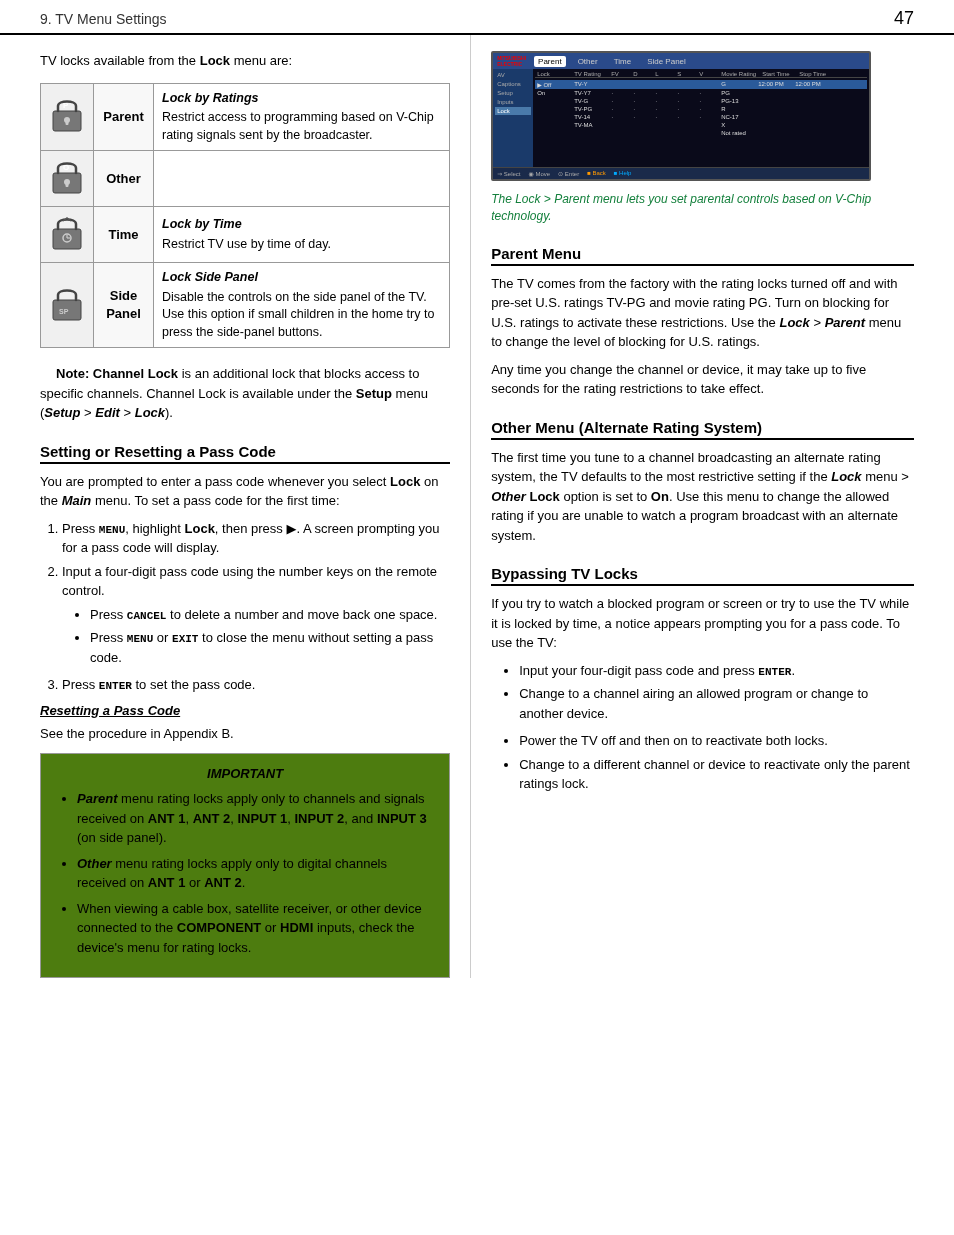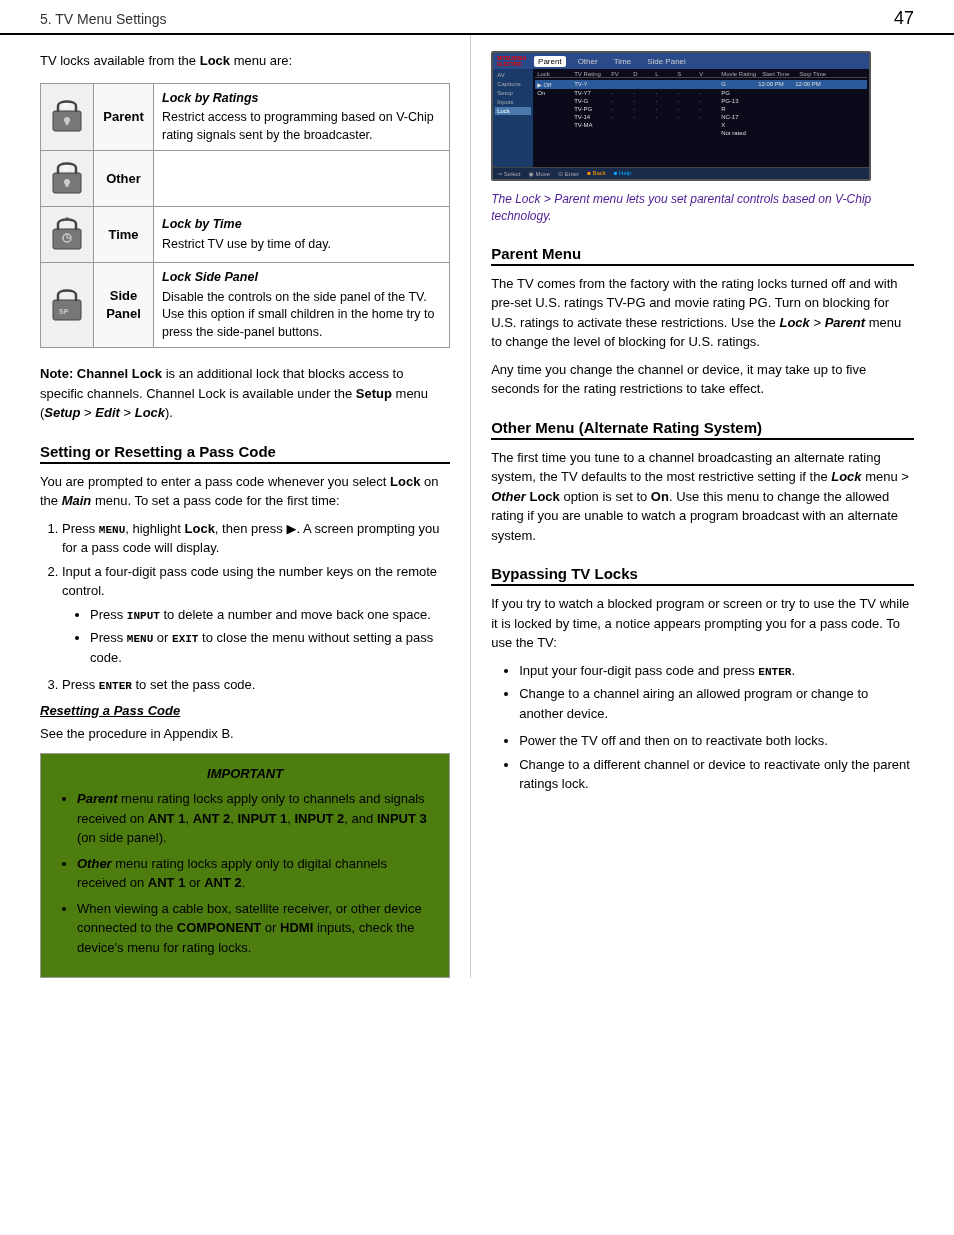--- a/index.html
+++ b/index.html
@@ -111,20 +111,21 @@
     }
 
     
     .note-section {
       margin-bottom: 16px;
       font-size: 13px;
       line-height: 1.5;
     }
     .note-label {
       font-weight: bold;
+      margin-left: 16px;
     }
 
     
     .section-heading {
       font-size: 15px;
       font-weight: bold;
       margin-bottom: 8px;
       margin-top: 20px;
       border-bottom: 2px solid #000;
       padding-bottom: 2px;
@@ -293,28 +294,28 @@
       font-size: 6px;
       color: #aaa;
       border-top: 1px solid #444;
     }
 
     .caption-text {
       font-size: 12px;
       font-style: italic;
       line-height: 1.4;
       margin-bottom: 14px;
-      color: #4c1d95;
+      color: #15803d;
     }
   </style>
 </head>
 <body>
 
 <div class="page-header">
-  <span class="header-title">5.  TV Menu Settings</span>
+  <span class="header-title">9.  TV Menu Settings</span>
   <span class="page-number">47</span>
 </div>
 
 <div class="content-wrapper">
 
   <div class="left-col">
 
 
     <p class="intro-text">
       TV locks available from the <strong>Lock</strong> menu are:
@@ -402,21 +403,21 @@
       You are prompted to enter a pass code whenever you select <strong>Lock</strong> on the <strong><em>Main</em></strong> menu.  To set a pass code for the first time:
     </p>
 
     <ol class="numbered-list">
       <li>
         Press <span class="key">MENU</span>, highlight <strong>Lock</strong>, then press ▶.  A screen prompting you for a pass code will display.
       </li>
       <li>
         Input a four-digit pass code using the number keys on the remote control.
         <ul class="bullet-list" style="margin-top:4px;">
-          <li>Press <span class="key">INPUT</span> to delete a number and move back one space.</li>
+          <li>Press <span class="key">CANCEL</span> to delete a number and move back one space.</li>
           <li>Press <span class="key">MENU</span> or <span class="key">EXIT</span> to close the menu without setting a pass code.</li>
         </ul>
       </li>
       <li>Press <span class="key">ENTER</span> to set the pass code.</li>
     </ol>
 
     <div class="subsection-heading">Resetting a Pass Code</div>
     <p class="body-text">See the procedure in Appendix B.</p>
 
     <div class="important-box">

